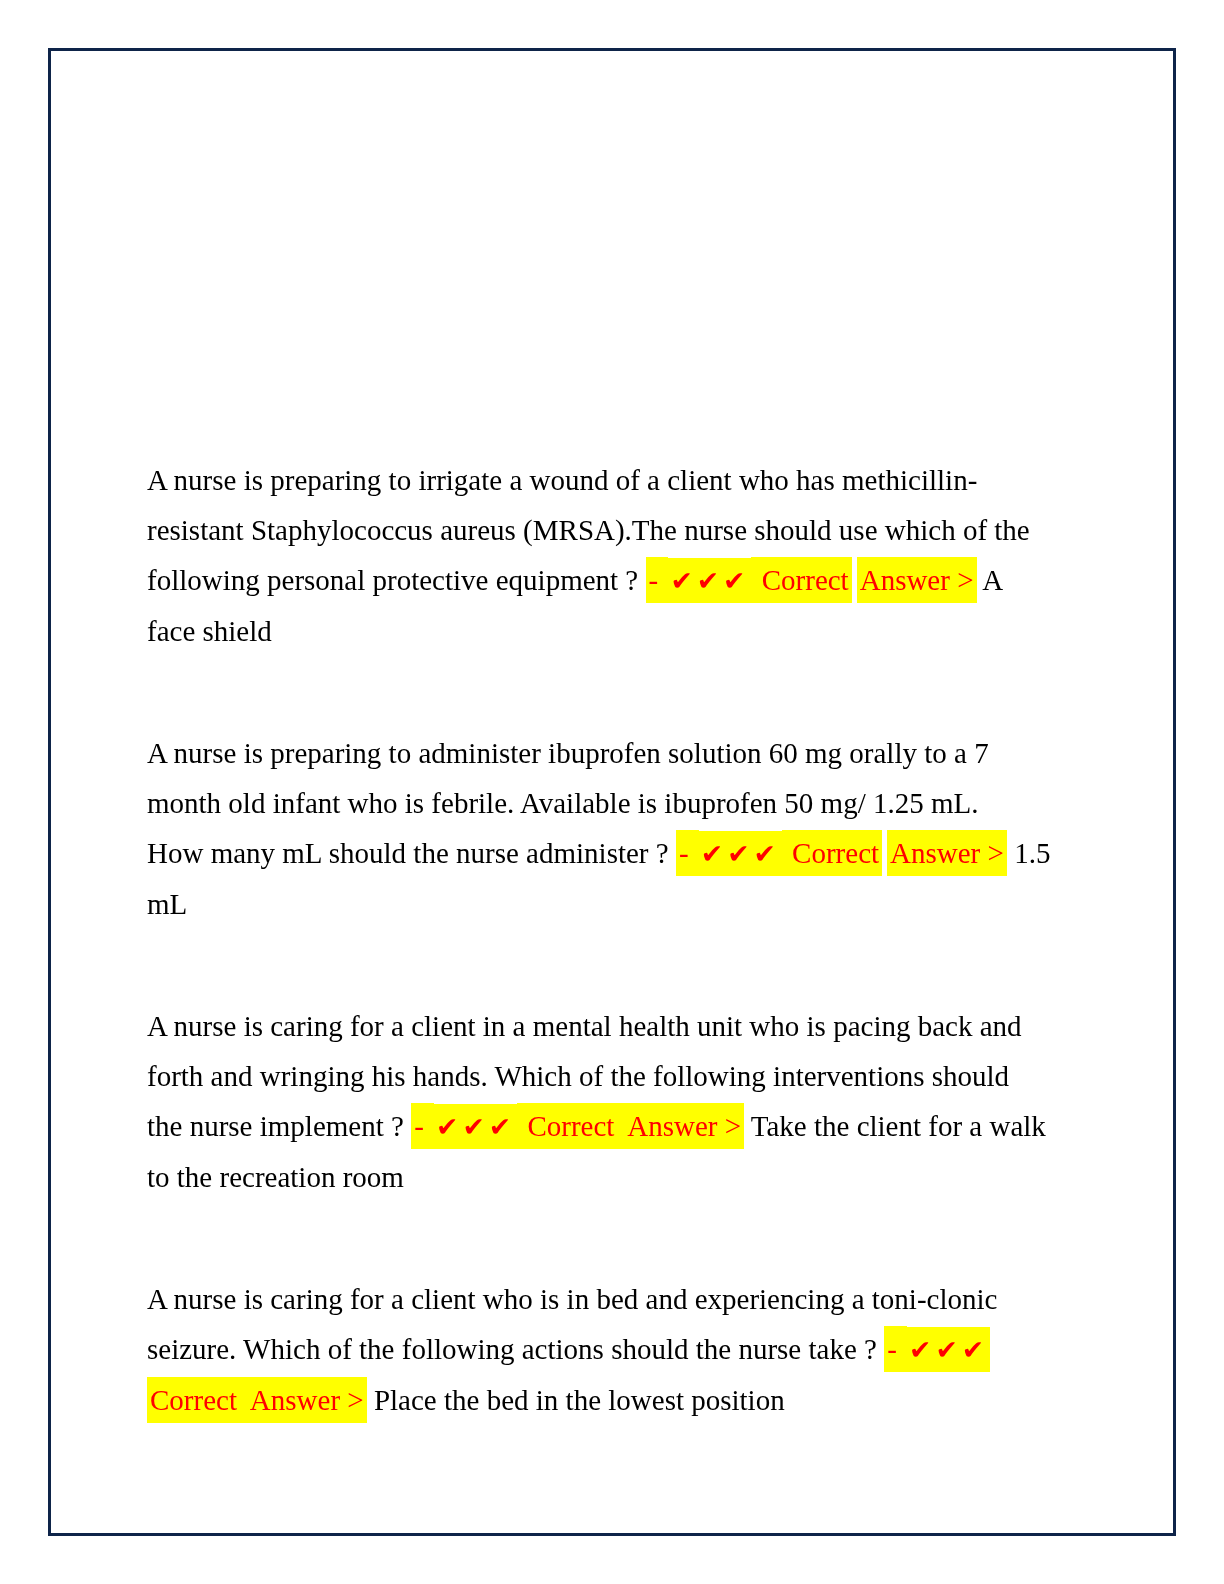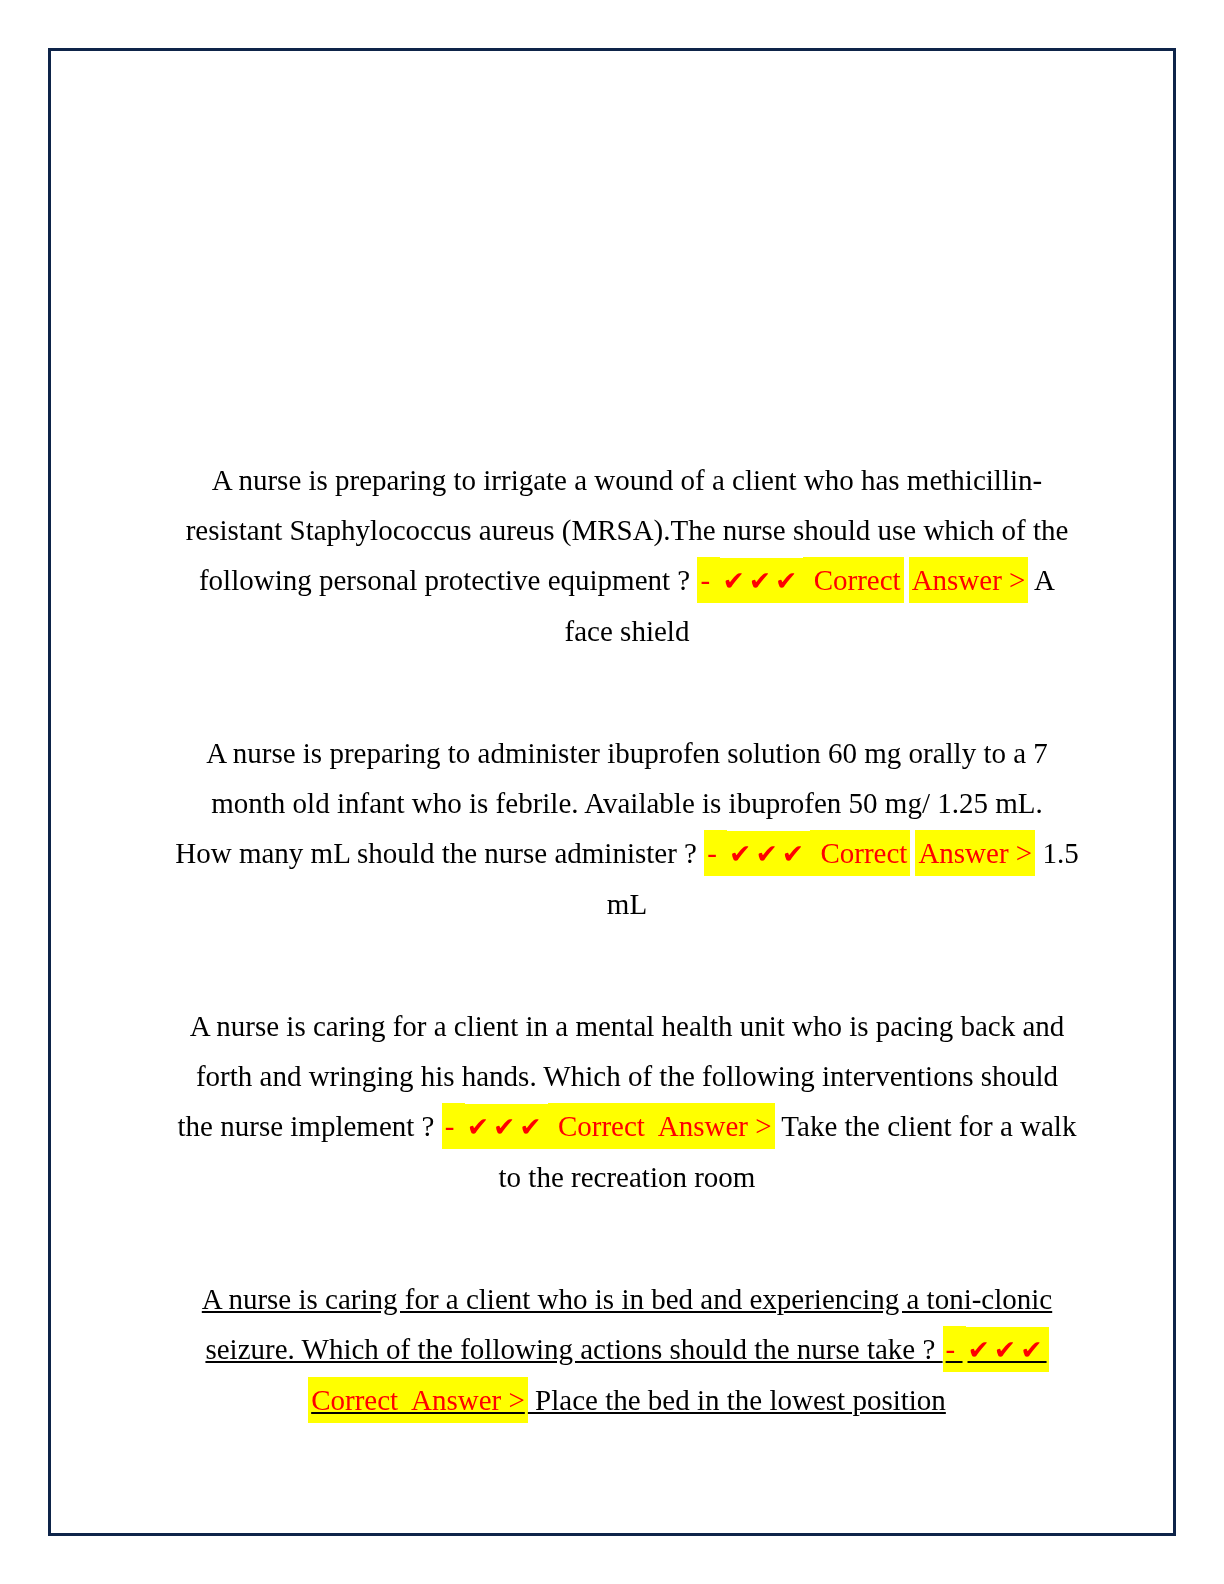--- a/index.html
+++ b/index.html
@@ -29,23 +29,22 @@
     left: 147px;
     top: 455px;
     width: 960px;
   }
   p.question {
     margin: 0 0 72px 0;
     font-size: 29px;
     line-height: 50px;
     color: #000000;
     white-space: nowrap;
-    text-align: center;
   }
-  p.question:last-child { margin-bottom: 0; text-decoration: underline; }
+  p.question:last-child { margin-bottom: 0; }
   .r-plain {
     color: #000000;
   }
   .r-hl {
     background: #ffff00;
     color: #ff0000;
     padding: 7px 3px;
   }
   .r-hlck {
     background: #ffff00;

